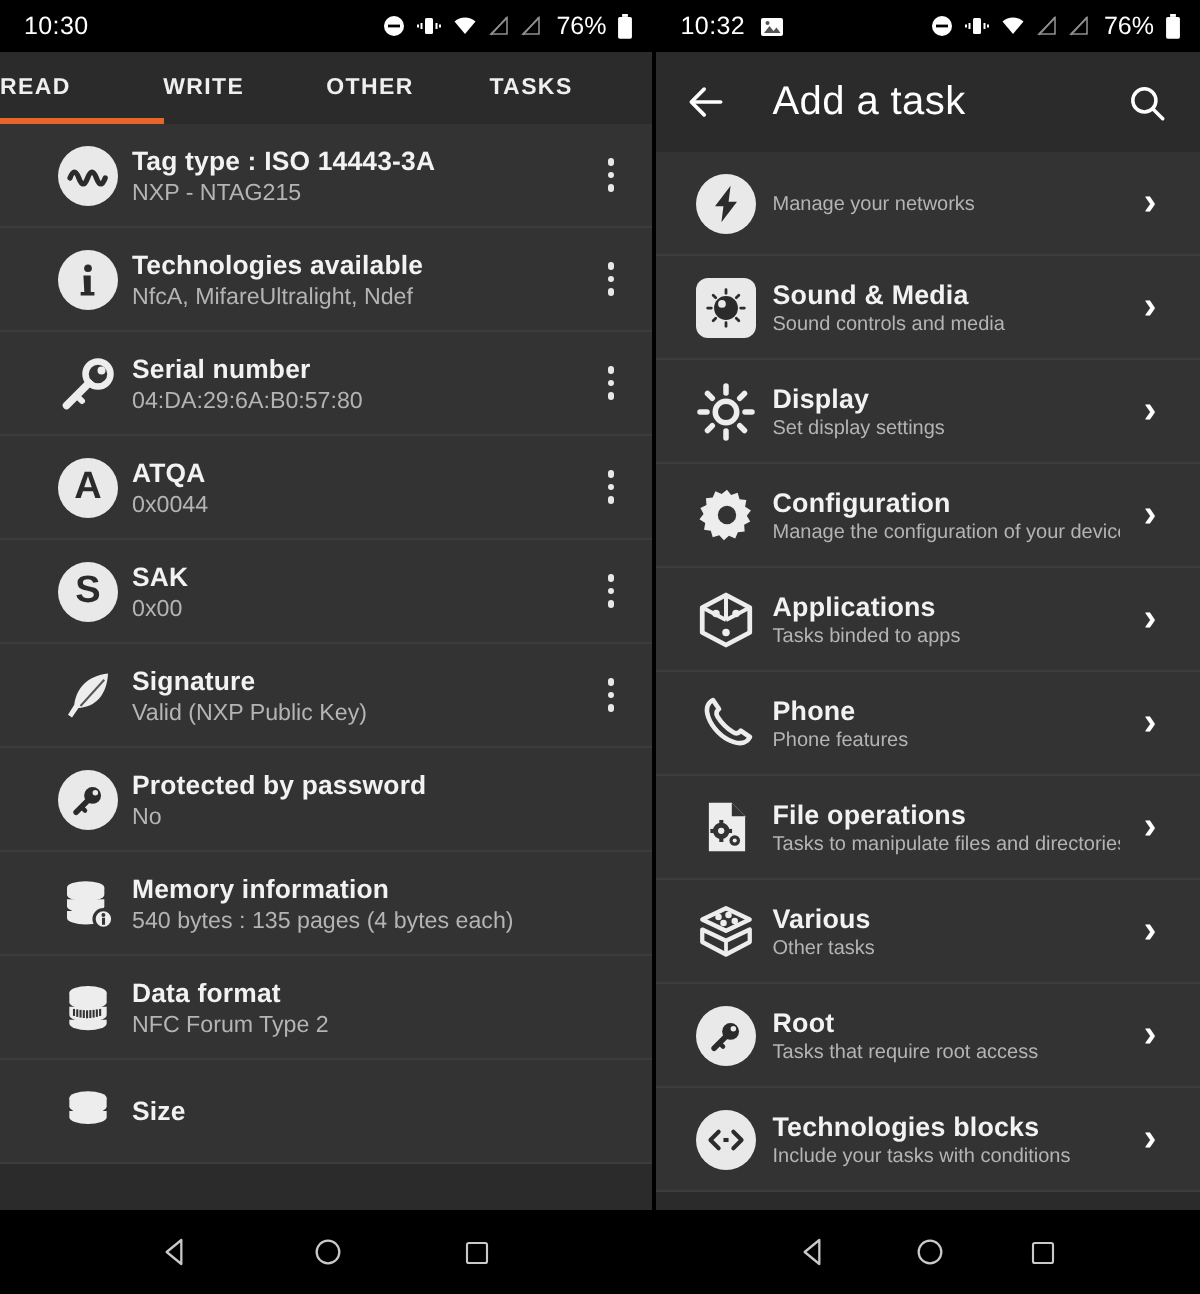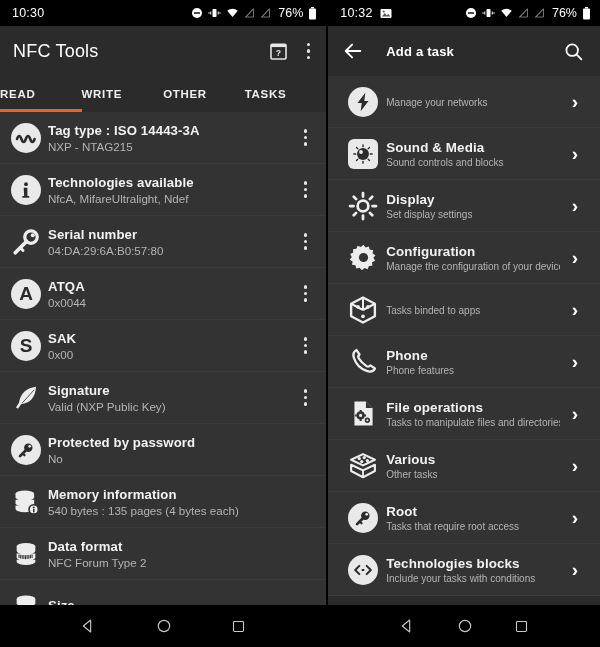--- a/index.html
+++ b/index.html
@@ -37,21 +37,21 @@
     display: flex; align-items: center; padding: 0 13px; flex: none;
   }
   .appbar-title { font-size: 18px; font-weight: 500; letter-spacing: .2px; }
   .appbar .sp { flex: 1; }
   .appbar-actions { display: flex; align-items: center; gap: 16px; }
   .kebab { display: flex; flex-direction: column; gap: 3px; padding: 4px 3px; }
   .kebab i { width: 3.5px; height: 3.5px; border-radius: 50%; background: #e8e8e8; display: block; }
 
   
   .appbar.r { padding: 0 16px 0 14px; }
-  .appbar.r .appbar-title { margin-left: 22px; font-size: 13px; font-weight: 700; }
+  .appbar.r .appbar-title { margin-left: 22px; font-size: 20px; font-weight: 400; }
 
   
   .tabs {
     height: 36px; background: #2b2b2b; display: flex; flex: none;
     position: relative;
   }
   .tab {
     flex: 1; display: flex; align-items: center; 
     color: #efefef; font-size: 11.5px; font-weight: 700; letter-spacing: .7px;
     position: relative;
@@ -59,21 +59,21 @@
   .tab.active::after {
     content: ""; position: absolute; left: 0; right: 0; bottom: 0;
     height: 3px; background: #e8652a;
   }
 
   
   .list { flex: 1; overflow: hidden; background: #2b2b2b; }
   .row {
     background: #333333; display: flex; align-items: center;
     border-bottom: 1px solid #3c3c3c;
-    min-height: 52px; padding: 0 6px 0 4px;
+    min-height: 52px; padding: 0 6px 0 22px;
   }
   .row-ico {
     width: 44px; flex: none; display: flex;
     align-items: center; justify-content: center;
   }
   .row-txt { flex: 1; min-width: 0; padding: 6px 0; }
   .row-title {
     color: #f2f2f2; font-size: 13.2px; font-weight: 700;
     letter-spacing: .1px; white-space: nowrap; overflow: hidden;
   }
@@ -158,38 +158,20 @@
         <span class="st-pct">76%</span>
         <span>
           <svg width="9" height="13" viewBox="0 0 12 18">
               <rect x="4" y="0" width="4" height="2" fill="#fff"></rect>
               <rect x="1.2" y="2" width="9.6" height="15.2" rx="1.2" fill="#fff"></rect>
             </svg>
         </span>
       </span>
     </div>
 
-    <div class="appbar">
-      <span class="appbar-title">NFC Tools</span>
-      <span class="sp"></span>
-      <span class="appbar-actions">
-        <span>
-          <svg width="19" height="19" viewBox="0 0 24 24">
-              <rect x="2.5" y="3" width="19" height="18.5" rx="1.5" fill="none" stroke="#e8e8e8" stroke-width="2"></rect>
-              <rect x="2.5" y="3" width="19" height="3.4" fill="#e8e8e8"></rect>
-              <text x="12" y="17.3" font-size="11" font-weight="700" fill="#e8e8e8" text-anchor="middle" font-family="Liberation Sans, sans-serif">?</text>
-            </svg>
-        </span>
-        <span class="kebab">
-            <i></i>
-            <i></i>
-            <i></i>
-          </span>
-      </span>
-    </div>
 
     <div class="tabs">
       <div class="tab active">
           <span>READ</span>
         </div>
       <div class="tab">
           <span>WRITE</span>
         </div>
       <div class="tab">
           <span>OTHER</span>
@@ -537,21 +519,21 @@
               <line x1="5" y1="5" x2="6.4" y2="6.4"></line>
                   <line x1="17.6" y1="17.6" x2="19" y2="19"></line>
               <line x1="19" y1="5" x2="17.6" y2="6.4"></line>
                   <line x1="6.4" y1="17.6" x2="5" y2="19"></line>
             </g>
           </svg>
             </span>
         </div>
         <div class="row-txt">
           <div class="row-title">Sound &amp; Media</div>
-          <div class="row-sub">Sound controls and blocks</div>
+          <div class="row-sub">Sound controls and media</div>
         </div>
         <div class="row-end">
             <span class="chev">›</span>
           </div>
       </div>
 
       <div class="row">
         <div class="row-ico">
           <span class="plainico">
               <svg width="30" height="30" viewBox="0 0 24 24">
@@ -602,20 +584,21 @@
               <svg width="30" height="30" viewBox="0 0 24 24">
             <path d="M12 2 L21.5 7 V17 L12 22 L2.5 17 V7 Z" fill="none" stroke="#ededed" stroke-width="1.9" stroke-linejoin="round"></path>
             <path d="M12 2 L12 12 M12 12 L21.5 7 M12 12 L2.5 7" stroke="#ededed" stroke-width="1.6"></path>
             <circle cx="8" cy="9.4" r="1.5" fill="#ededed"></circle>
                 <circle cx="16" cy="9.4" r="1.5" fill="#ededed"></circle>
                 <circle cx="12" cy="17" r="1.5" fill="#ededed"></circle>
           </svg>
             </span>
         </div>
         <div class="row-txt">
+          <div class="row-title">Applications</div>
           <div class="row-sub">Tasks binded to apps</div>
         </div>
         <div class="row-end">
             <span class="chev">›</span>
           </div>
       </div>
 
       <div class="row">
         <div class="row-ico">
           <span class="plainico">

